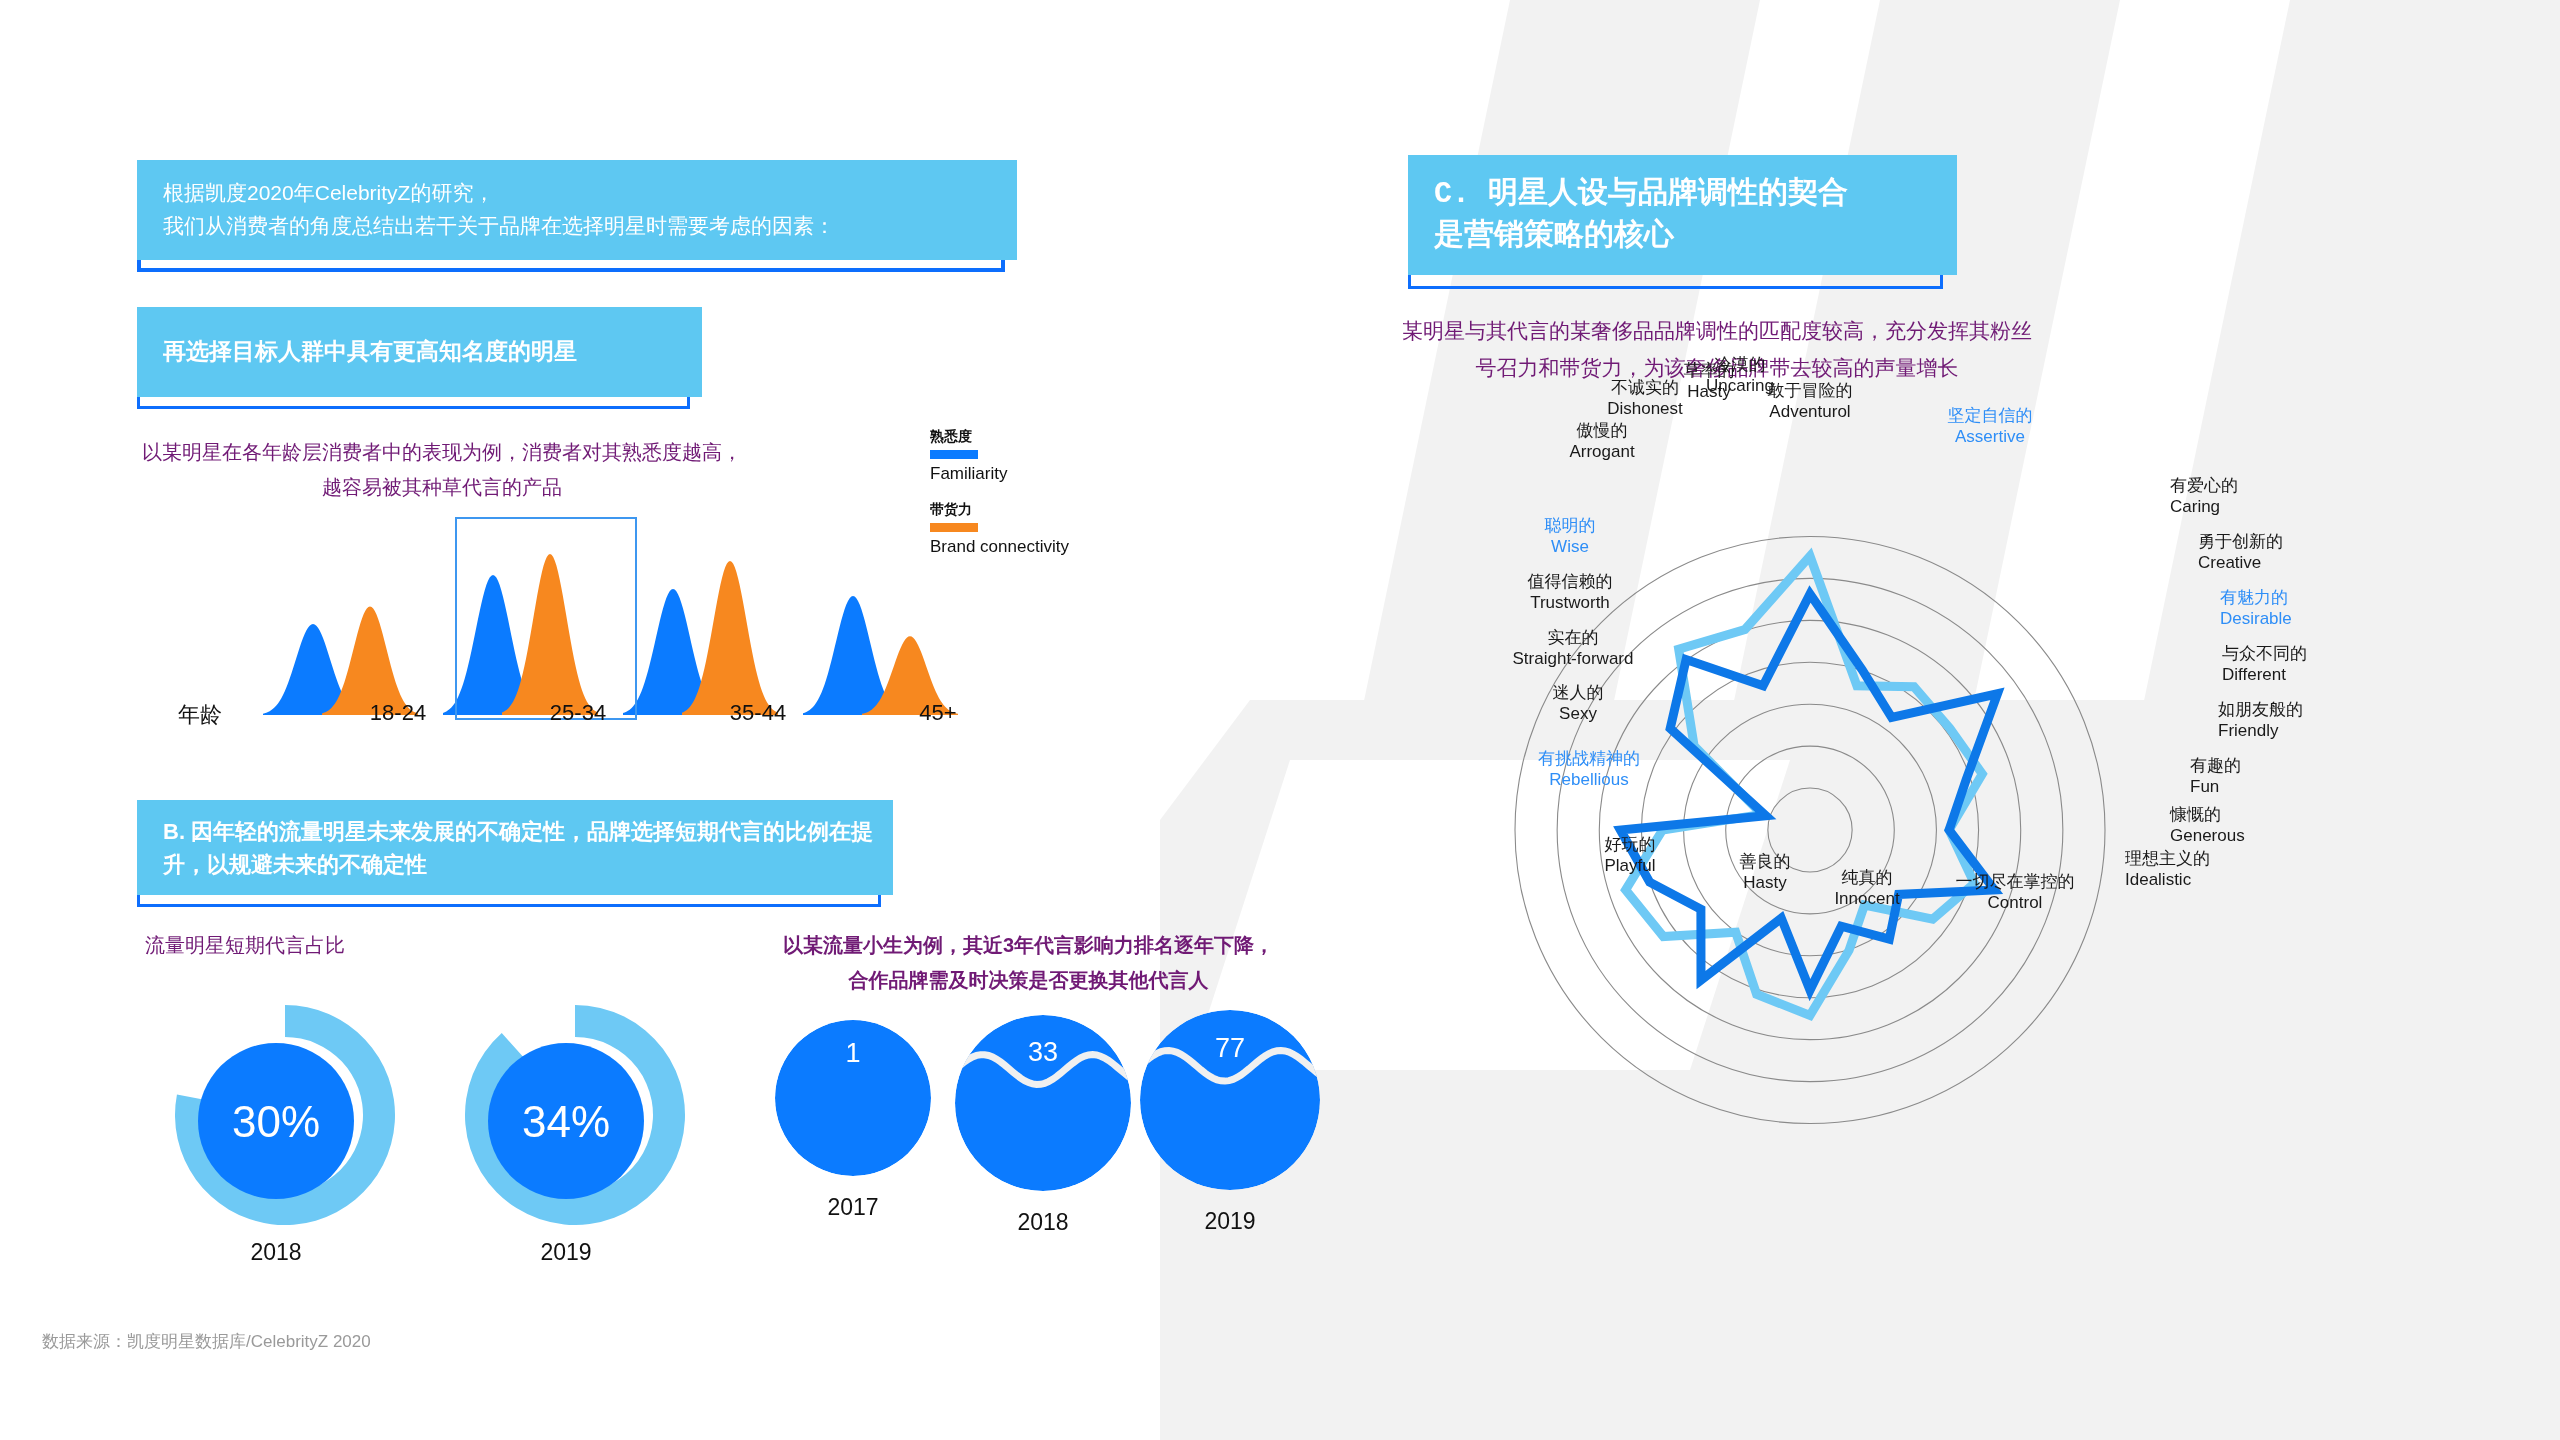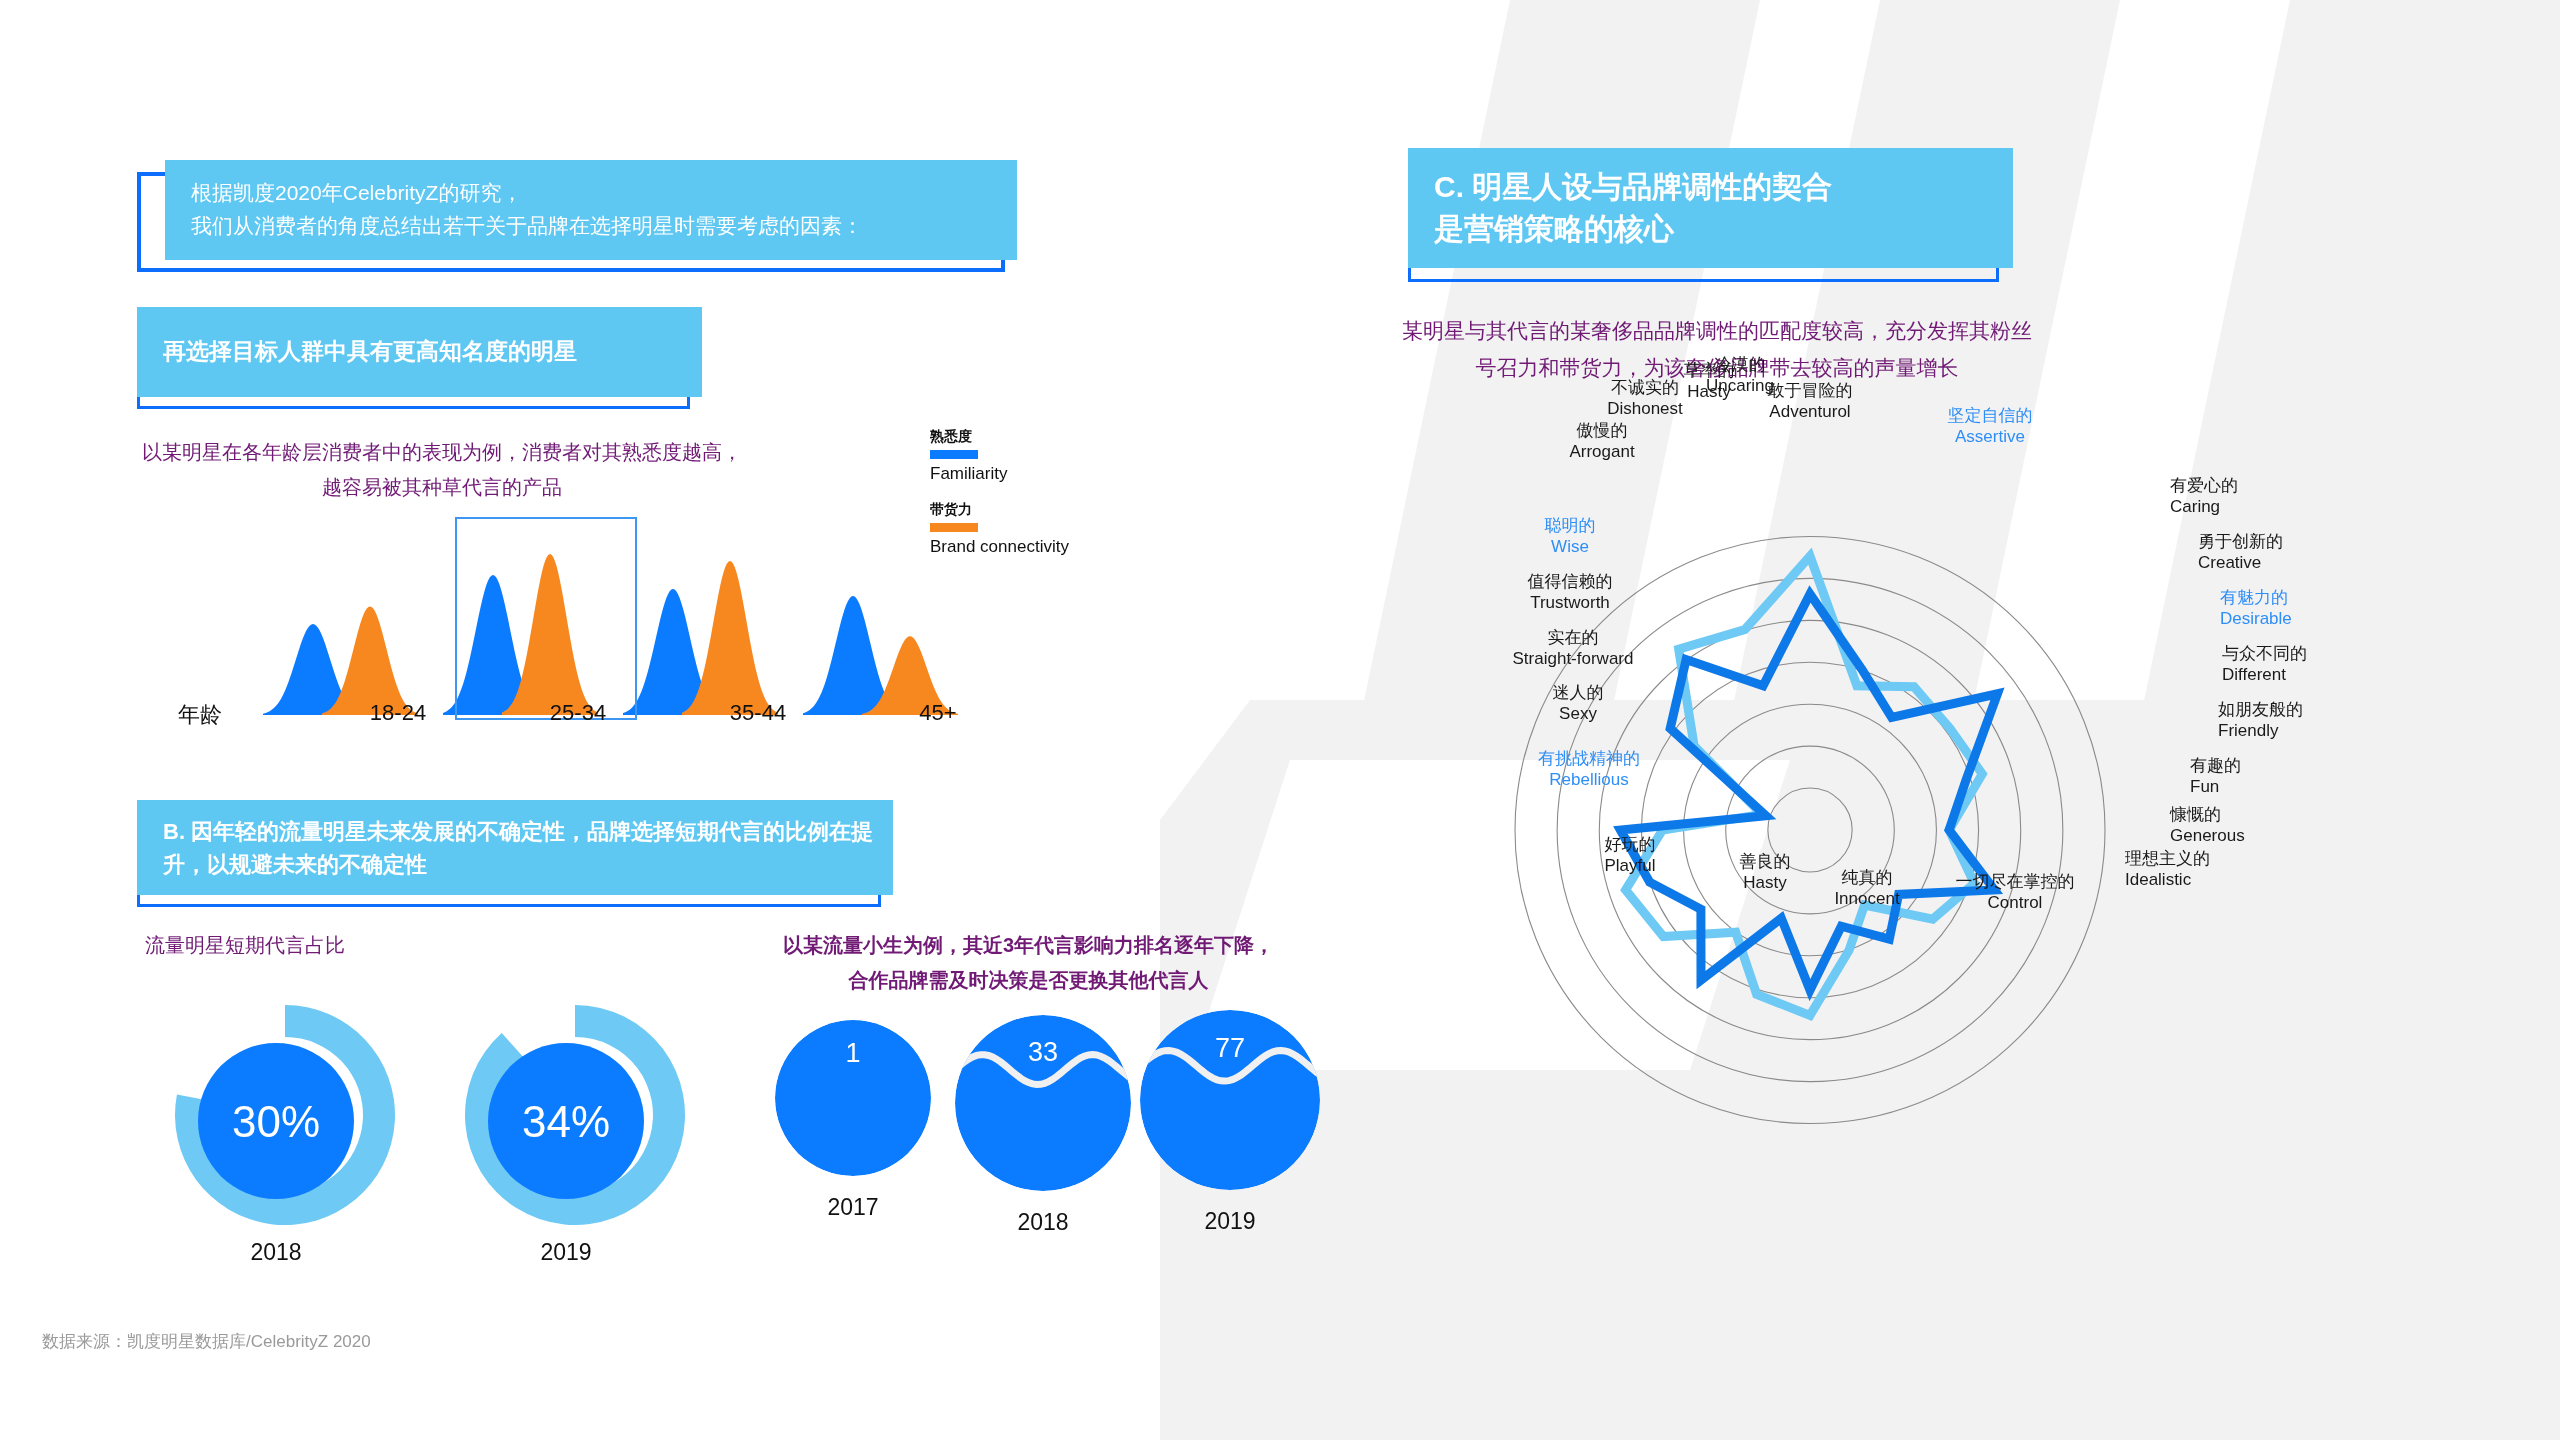--- a/index.html
+++ b/index.html
@@ -19,33 +19,33 @@
     border:3px solid #0d6efd; z-index:0;
   }
   .callout .fill {
     position:relative; z-index:1; background:#5ec8f2;
     color:#ffffff; display:flex; flex-direction:column; justify-content:center;
     padding:18px 26px;
   }
   .callout .fill .line { white-space:pre; }
 
   
-  #intro-callout { left:137px; top:160px; width:880px; height:100px;padding-left:28px; }
+  #intro-callout { left:137px; top:160px; width:880px; height:100px; }
   #intro-callout .fill { height:100px; font-size:21px; line-height:1.55; font-weight:400;}
   #intro-callout .accent-border { top:12px; bottom:-12px; right:12px; border-width:4px;}
 
   #section-a-callout { left:137px; top:307px; width:565px; height:90px; }
   #section-a-callout .fill { height:90px; font-size:23px; line-height:1.45; font-weight:700; }
   #section-a-callout .accent-border { top:12px; bottom:-12px; right:12px; border-width:3px;}
 
   #section-b-callout { left:137px; top:800px; width:756px; height:95px; }
   #section-b-callout .fill { height:95px; font-size:22px; line-height:1.5; font-weight:700; }
   #section-b-callout .accent-border { top:12px; bottom:-12px; right:12px; border-width:3px;}
 
-  #section-c-callout { left:1408px; top:148px; width:605px; height:120px; }
+  #section-c-callout { left:1408px; top:155px; width:549px; height:120px;font-family:Liberation Mono, monospace; }
   #section-c-callout .fill { height:120px; font-size:30px; line-height:1.4; font-weight:700; }
   #section-c-callout .accent-border { top:14px; bottom:-14px; right:14px; border-width:3px;}
 
   .body-text {
     position:absolute; font-size:20px; line-height:1.75; color:#701a75;text-align:center;
   }
   #section-a-desc { left:142px; top:435px; }
   #section-c-desc { left:1402px; top:313px; font-size:21px; }
   #donut-caption { left:145px; top:928px; font-size:20px; }
   #bubble-caption { left:783px; top:928px; font-size:20px;font-weight:bold; }

